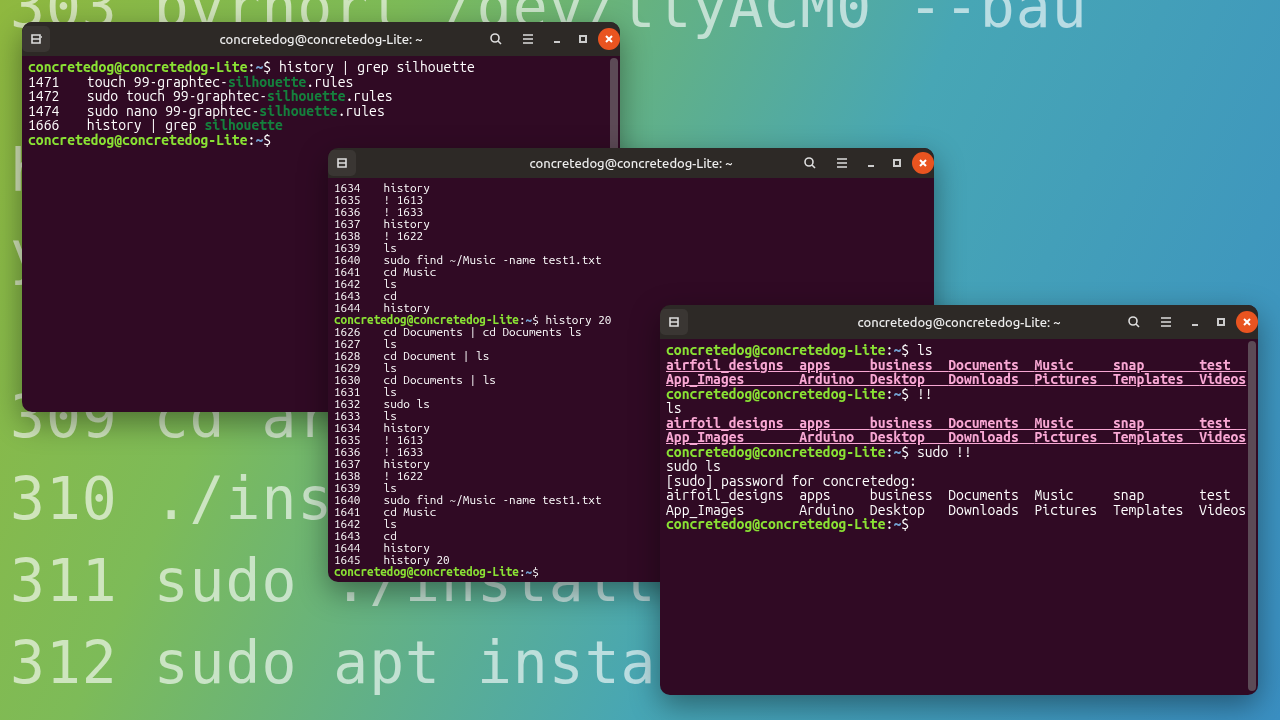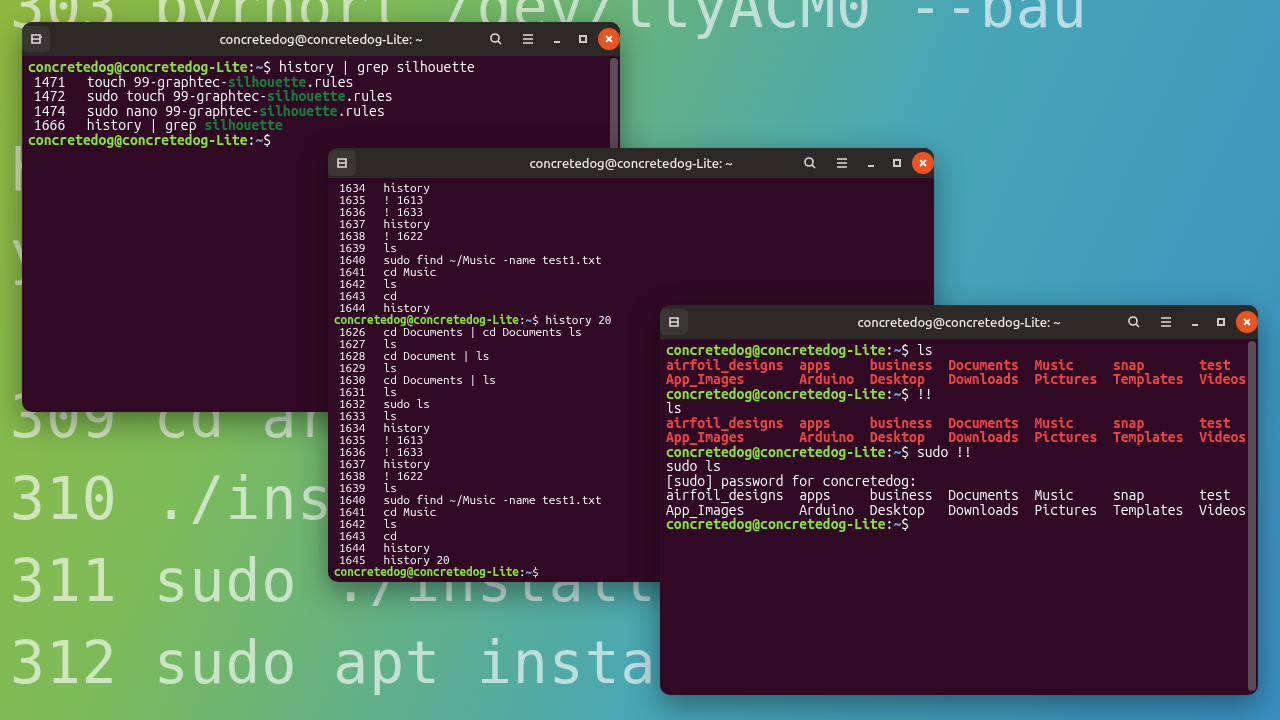--- a/index.html
+++ b/index.html
@@ -92,23 +92,23 @@
     right: 2px;
     top: 2px;
     width: 8px;
     background: #5c4a56;
     border-radius: 4px;
   }
   .puser { color: #8ae234; font-weight: bold; }
   .ppath { color: #729fcf; font-weight: bold; }
   .pw { color: #ffffff; }
   .hl-red { color: #15803d; font-weight: bold; }
-  .dir { color: #ef4444; font-weight: bold; }
+  .dir { color: #f9a8d4; font-weight: bold; text-decoration: underline; }
   .line { display: block; }
-  .num { display: inline-block; width: 5.5ch; text-align: center; }
+  .num { display: inline-block; width: 5.5ch; text-align: left; }
 
   
   #termA { left: 22px; top: 22px; width: 598px; height: 390px; }
   #termB { left: 328px; top: 148px; width: 606px; height: 434px; }
   #termC { left: 660px; top: 305px; width: 598px; height: 390px; }
 
   #termA .scrollbar { height: 350px; }
   #termC .scrollbar { height: 350px; }
 </style>
 </head>

